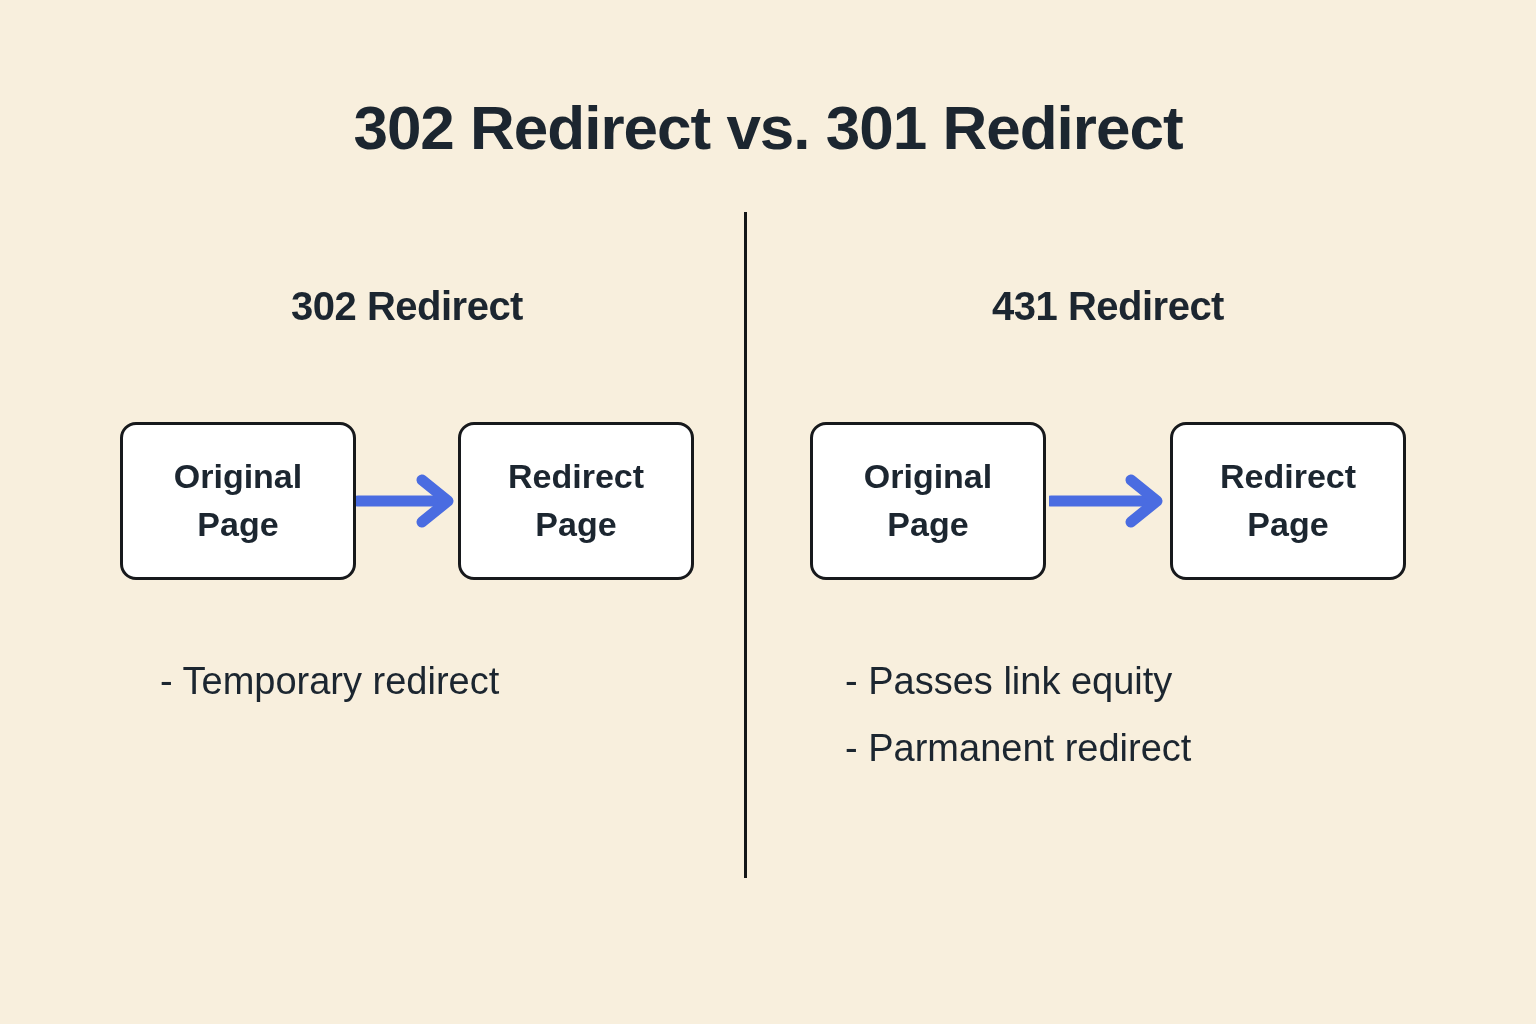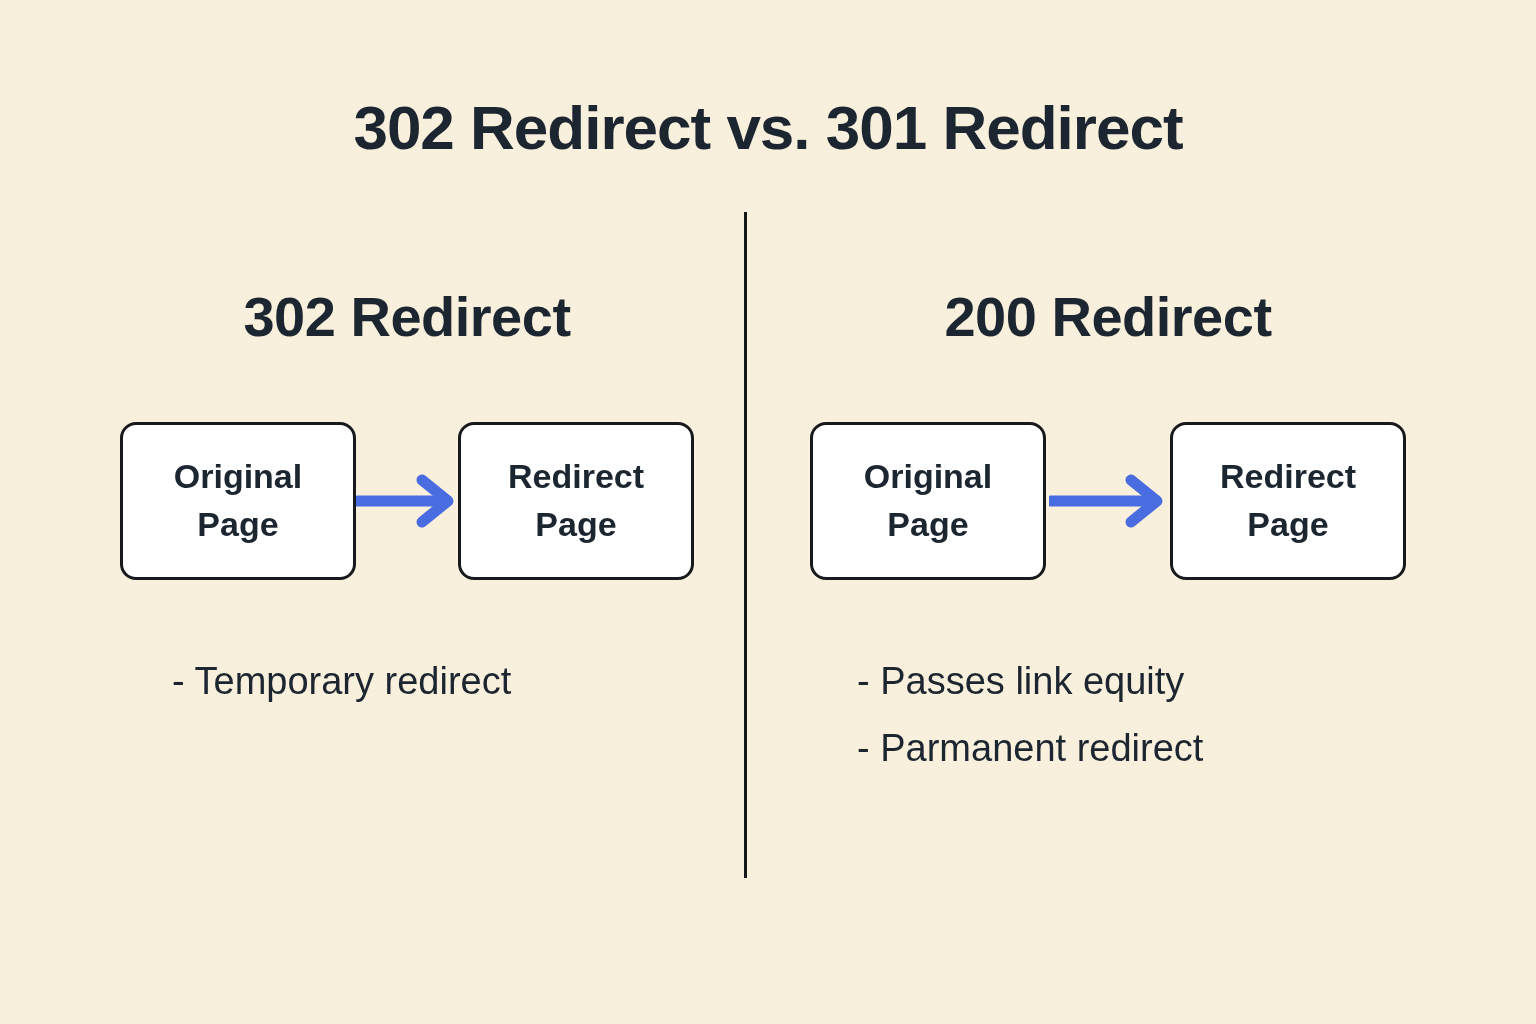--- a/index.html
+++ b/index.html
@@ -41,21 +41,21 @@
     top: 212px;
     width: 3px;
     height: 666px;
     background: var(--divider);
   }
   .col { position: absolute; top: 284px; }
   .col-left  { left: 120px; width: 574px; }
   .col-right { left: 810px; width: 596px; }
   .col-heading {
     text-align: center;
-    font-size: 56px;
+    font-size: 40px;
     font-weight: 700;
     letter-spacing: -0.5px;
     color: var(--text);
   }
   .flow {
     position: absolute;
     top: 138px; 
     left: 0;
     width: 100%;
     display: flex;
@@ -84,21 +84,21 @@
     flex: 1;
     display: flex;
     align-items: center;
     justify-content: center;
     color: var(--arrow);
   }
   .arrow-wrap svg { display: block; }
   .bullets {
     position: absolute;
     top: 364px; 
-    left: 12px;
+    left: 0;
     width: 100%;
     font-size: 38px;
     font-weight: 500;
     line-height: 67px;
     color: var(--text);
   }
   .col-left  .bullets { padding-left: 40px; }
   .col-right .bullets { padding-left: 35px; }
 </style>
 </head>
@@ -129,21 +129,21 @@
 Page</span>
       </div>
     </div>
 
     <div class="bullets">
       <div>- Temporary redirect</div>
     </div>
   </section>
 
   <section class="col col-right">
-    <h2 class="col-heading">200 Redirect</h2>
+    <h2 class="col-heading">431 Redirect</h2>
 
     <div class="flow">
       <div class="node">
         <span class="node-label">Original
 Page</span>
       </div>
       <div class="arrow-wrap">
         <svg width="118" height="60" viewBox="0 0 118 60" fill="none">
           <line x1="2" y1="30" x2="104" y2="30" stroke="currentColor" stroke-width="11" stroke-linecap="round"></line>
           <polyline points="82,9 108,30 82,51" stroke="currentColor" stroke-width="11" fill="none" stroke-linecap="round" stroke-linejoin="round"></polyline>

